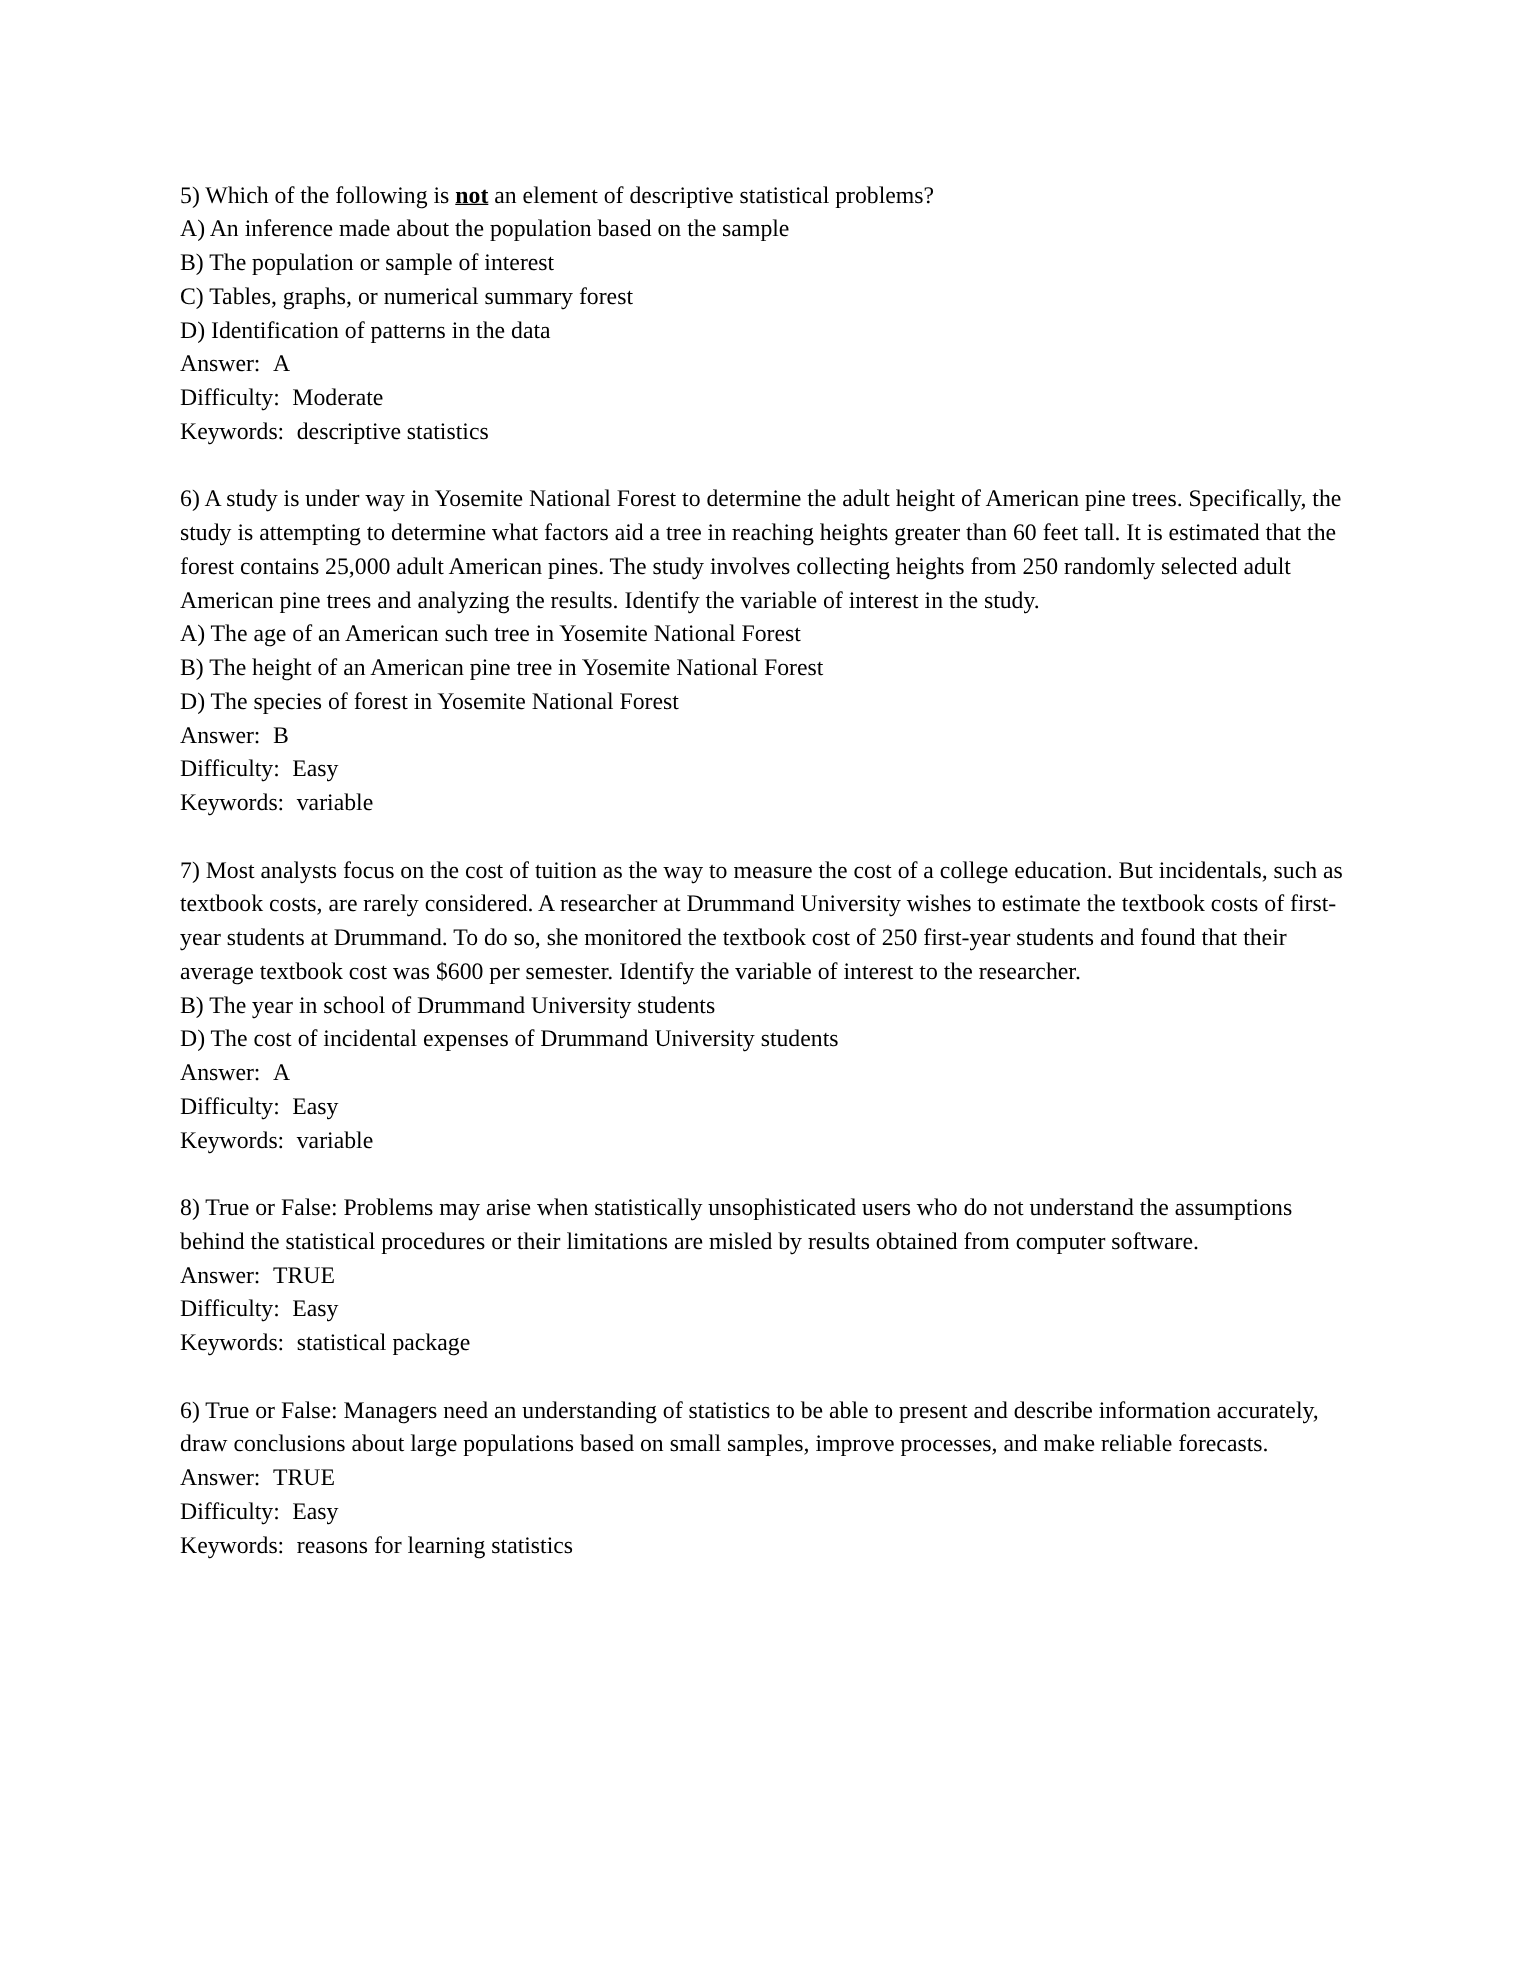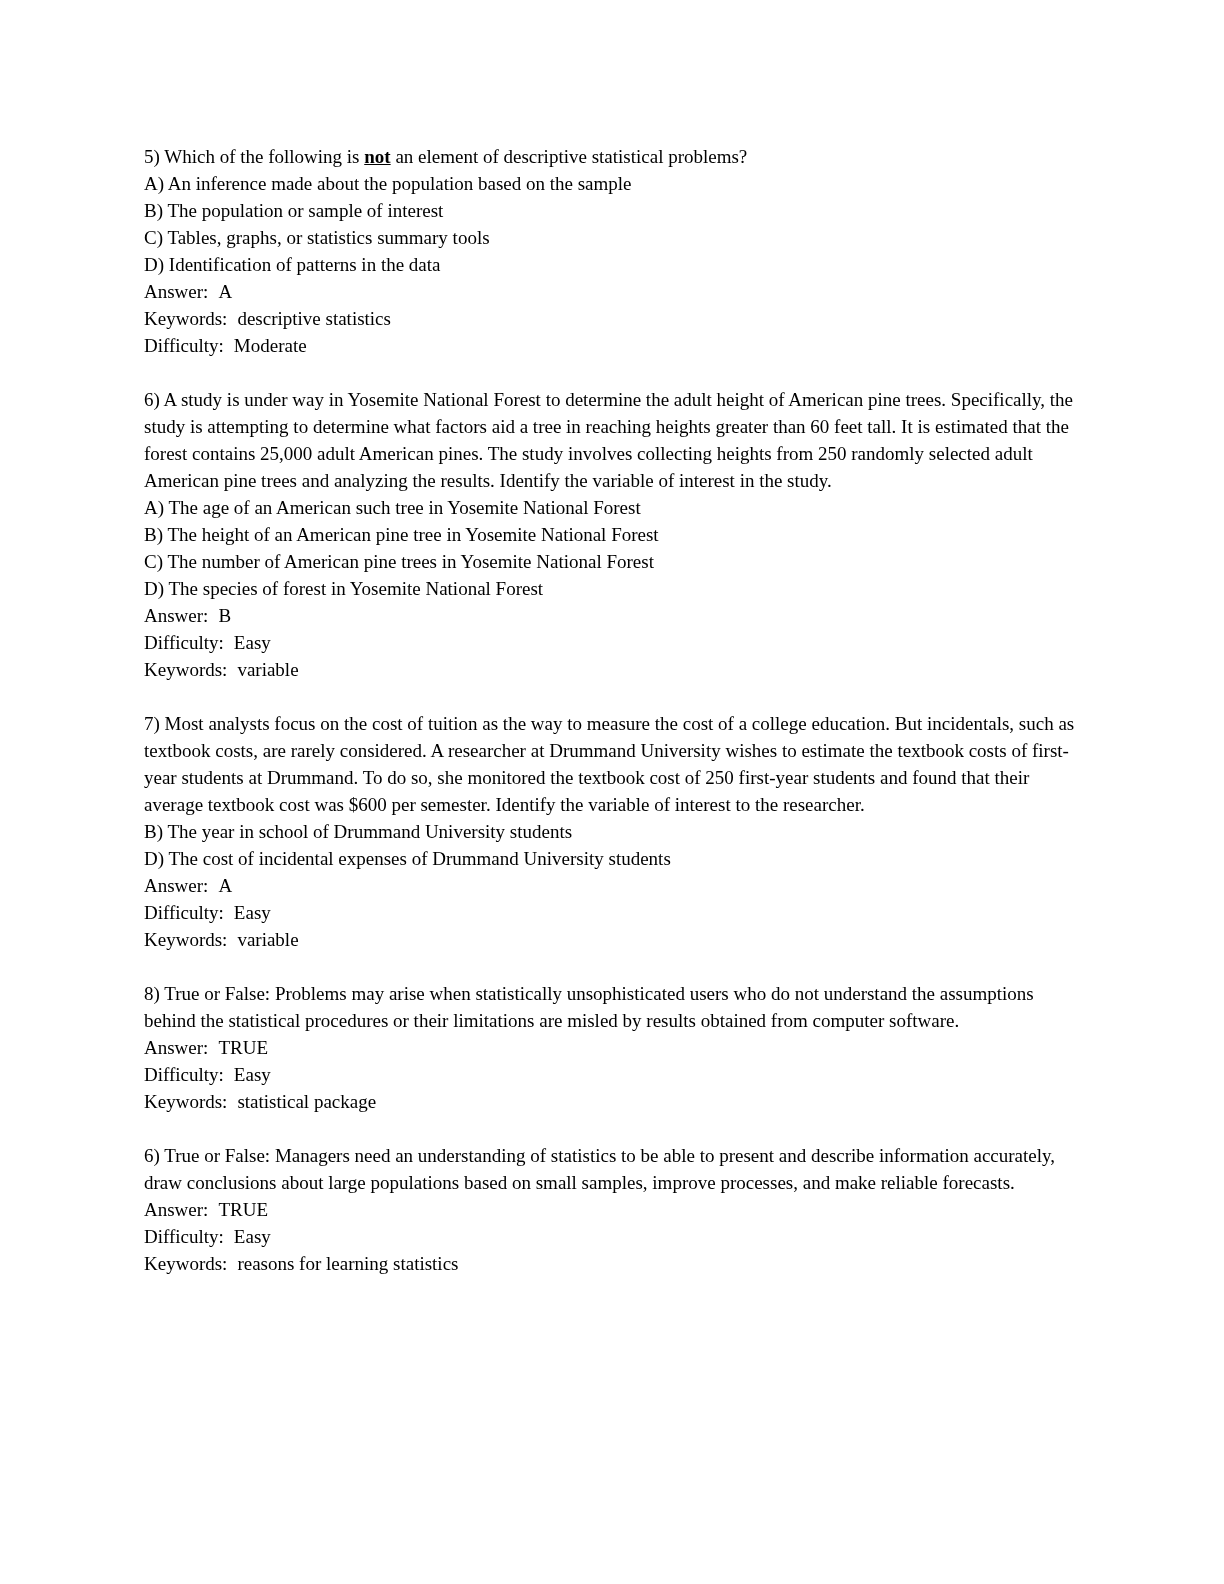--- a/index.html
+++ b/index.html
@@ -40,32 +40,31 @@
 </style>
 </head>
 <body>
 
 <div class="page">
 
   <div class="question">
     <p class="stem"><span>5) Which of the following is </span><span class="em">not</span><span> an element of descriptive statistical problems?</span></p>
     <p class="choice">A) An inference made about the population based on the sample</p>
     <p class="choice">B) The population or sample of interest</p>
-    <p class="choice">C) Tables, graphs, or statistics summary tools</p>
+    <p class="choice">C) Tables, graphs, or numerical summary forest</p>
     <p class="choice">D) Identification of patterns in the data</p>
     <p class="meta"><span>Answer:</span><span class="meta-value">A</span></p>
+    <p class="meta"><span>Difficulty:</span><span class="meta-value">Moderate</span></p>
     <p class="meta"><span>Keywords:</span><span class="meta-value">descriptive statistics</span></p>
-    <p class="meta"><span>Difficulty:</span><span class="meta-value">Moderate</span></p>
   </div>
 
   <div class="question">
     <p class="stem">6) A study is under way in Yosemite National Forest to determine the adult height of American pine trees. Specifically, the study is attempting to determine what factors aid a tree in reaching heights greater than 60 feet tall. It is estimated that the forest contains 25,000 adult American pines. The study involves collecting heights from 250 randomly selected adult American pine trees and analyzing the results. Identify the variable of interest in the study.</p>
     <p class="choice">A) The age of an American such tree in Yosemite National Forest</p>
     <p class="choice">B) The height of an American pine tree in Yosemite National Forest</p>
-    <p class="choice">C) The number of American pine trees in Yosemite National Forest</p>
     <p class="choice">D) The species of forest in Yosemite National Forest</p>
     <p class="meta"><span>Answer:</span><span class="meta-value">B</span></p>
     <p class="meta"><span>Difficulty:</span><span class="meta-value">Easy</span></p>
     <p class="meta"><span>Keywords:</span><span class="meta-value">variable</span></p>
   </div>
 
   <div class="question">
     <p class="stem">7) Most analysts focus on the cost of tuition as the way to measure the cost of a college education. But incidentals, such as textbook costs, are rarely considered. A researcher at Drummand University wishes to estimate the textbook costs of first-year students at Drummand. To do so, she monitored the textbook cost of 250 first-year students and found that their average textbook cost was $600 per semester. Identify the variable of interest to the researcher.</p>
     <p class="choice">B) The year in school of Drummand University students</p>
     <p class="choice">D) The cost of incidental expenses of Drummand University students</p>

